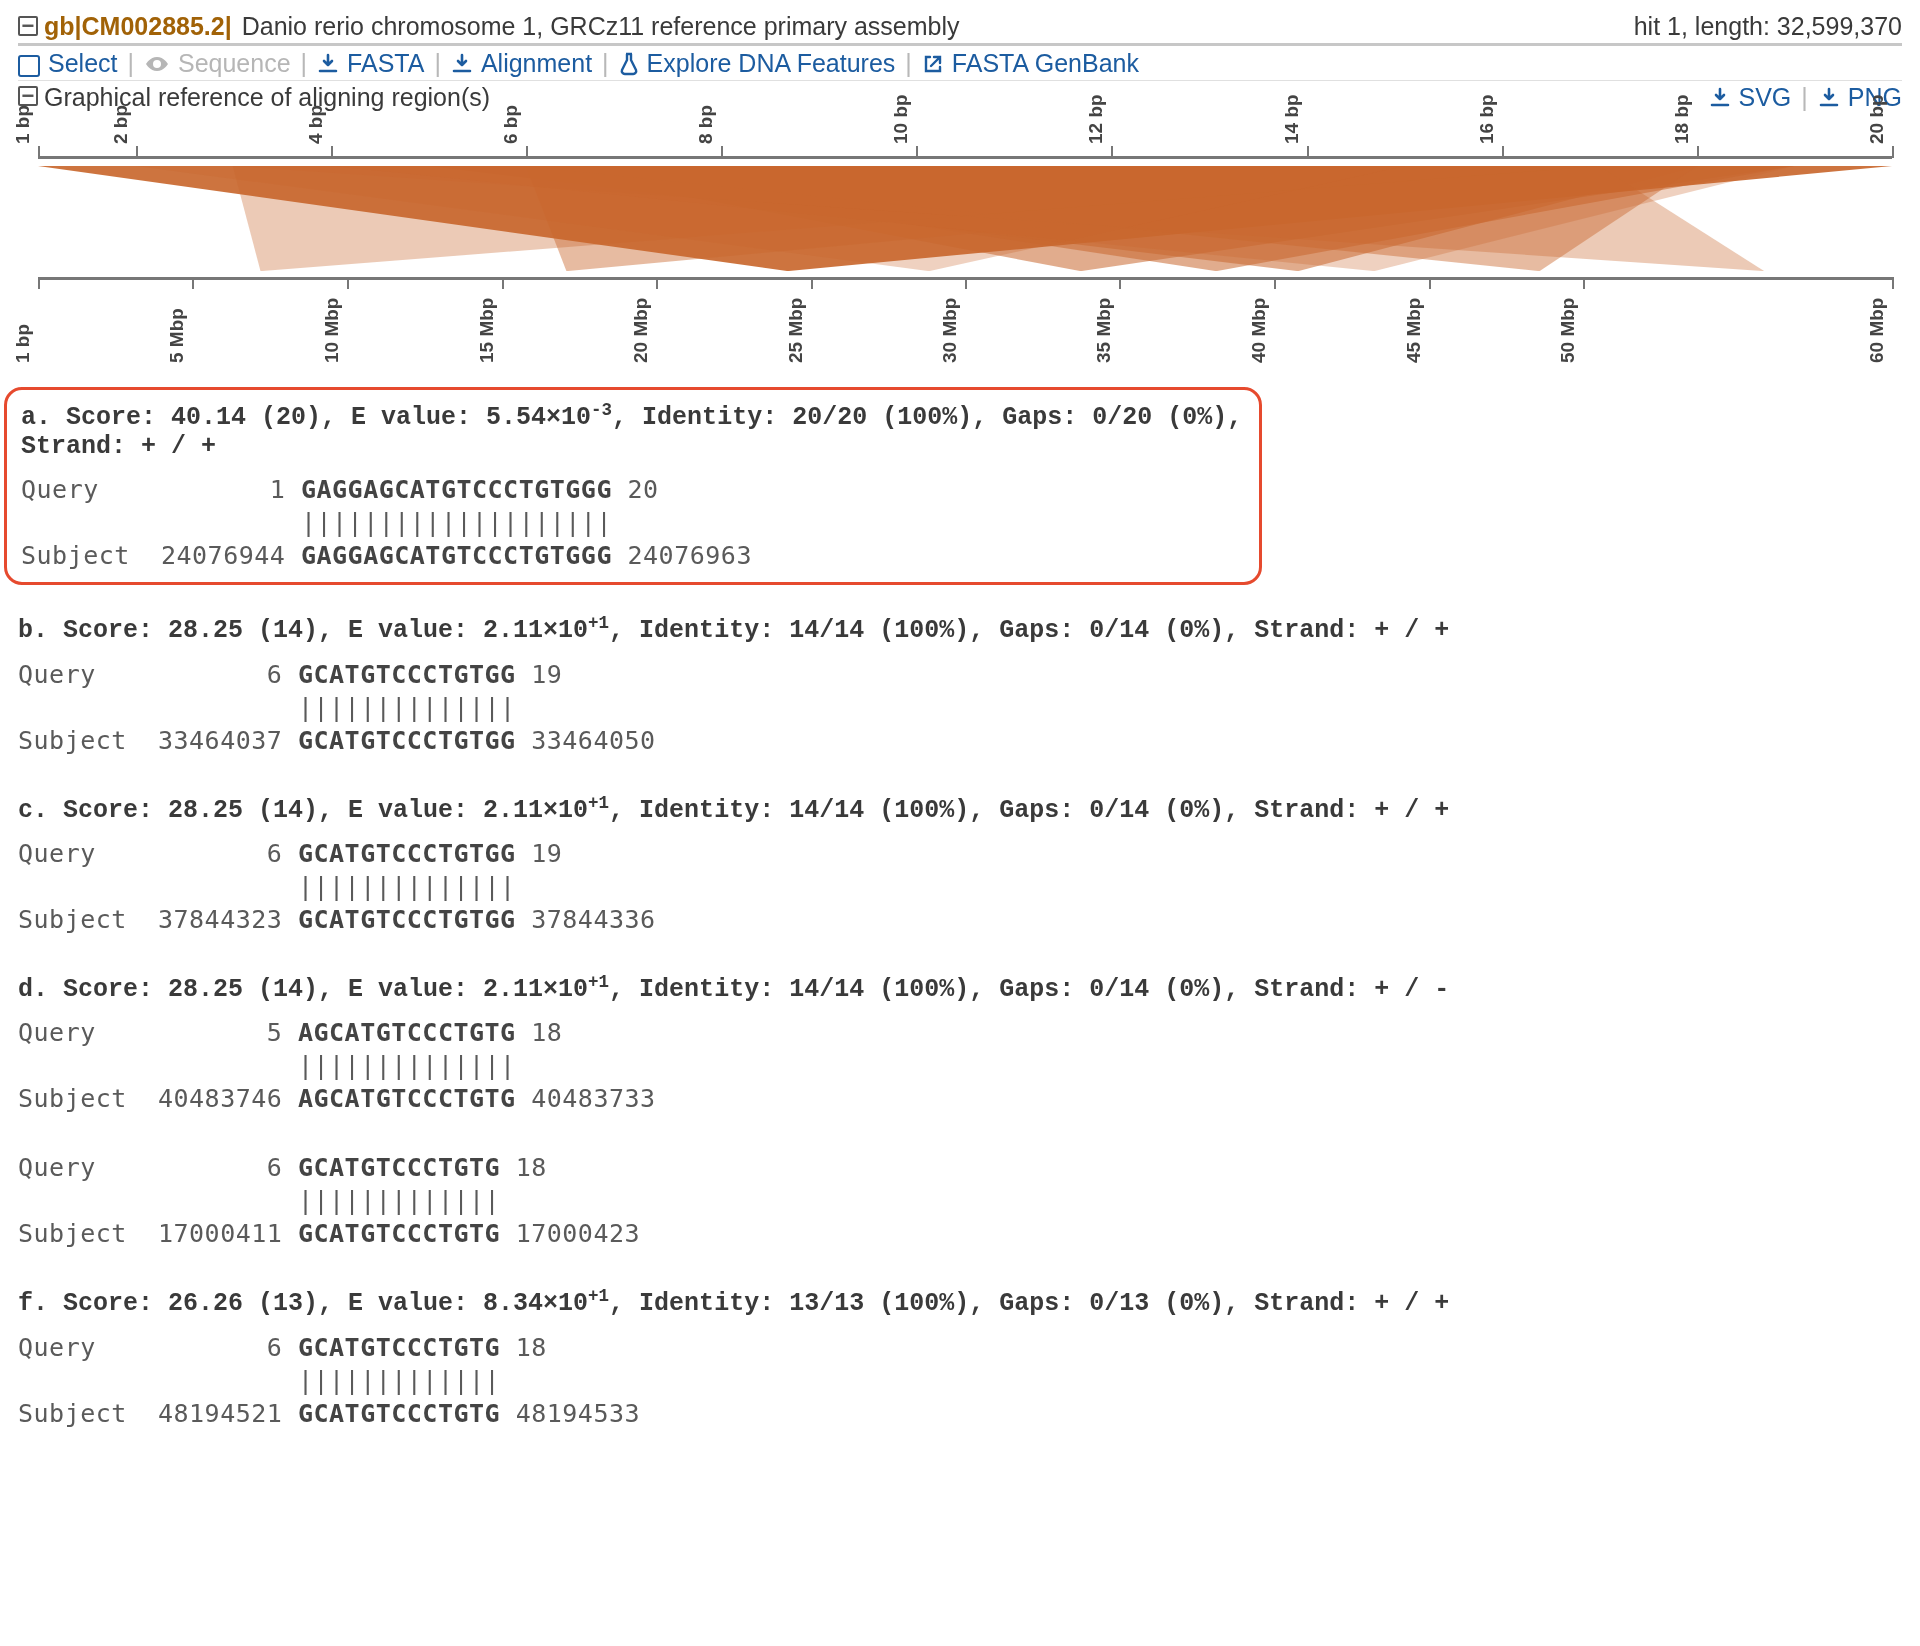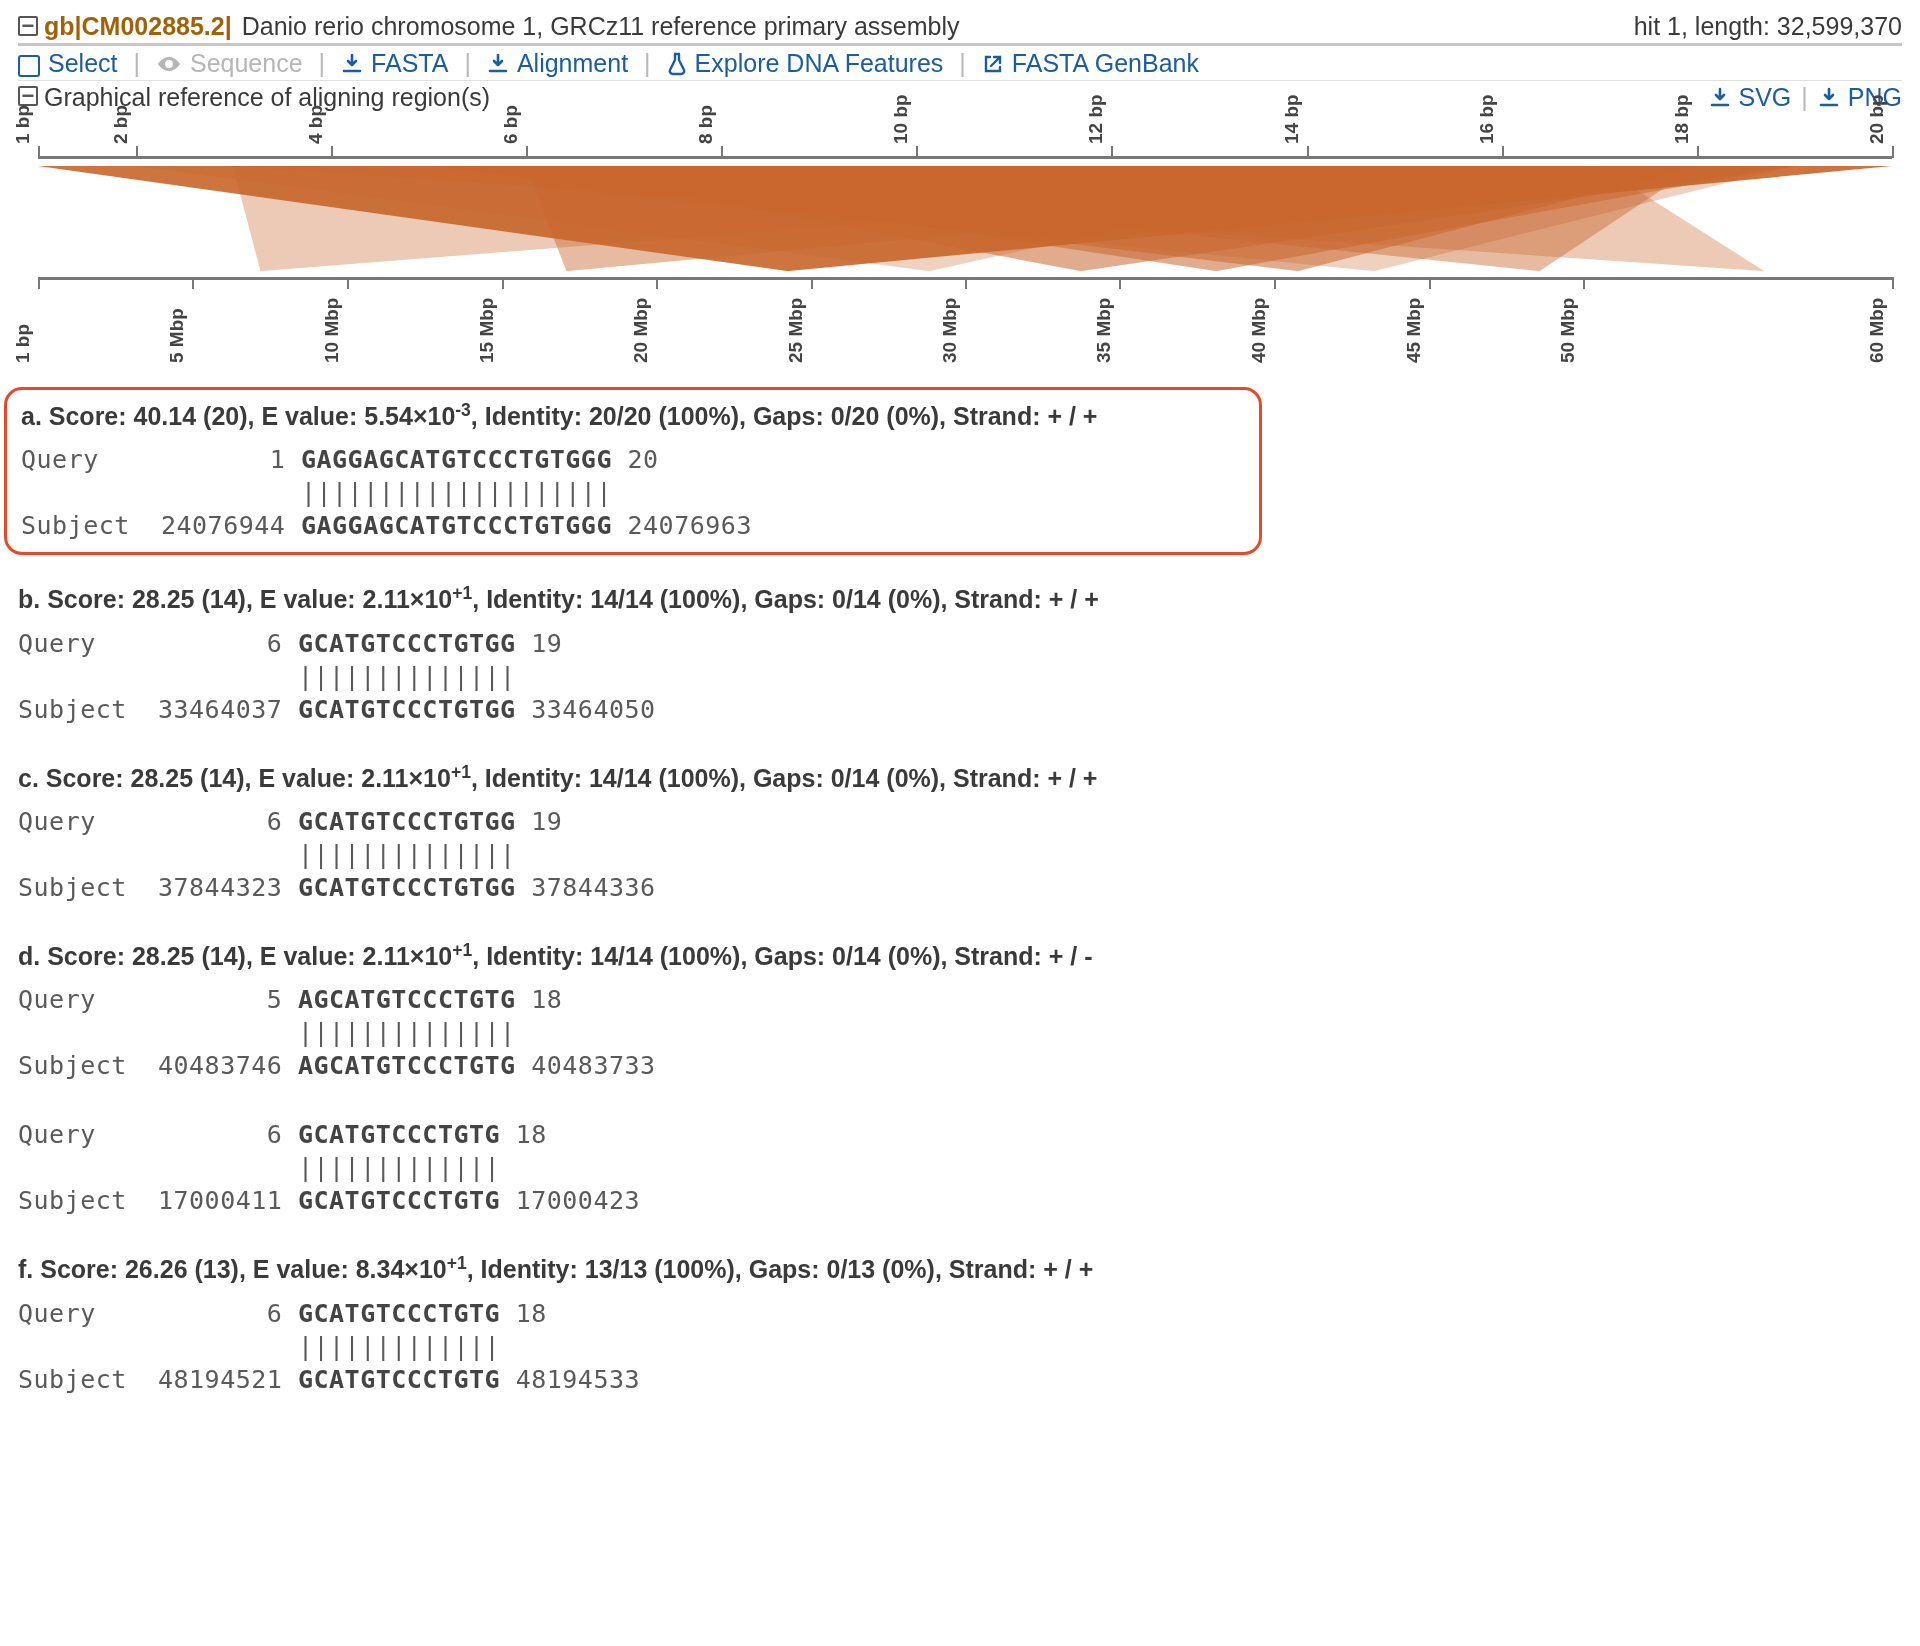--- a/index.html
+++ b/index.html
@@ -39,21 +39,21 @@
     cursor: pointer;
     position: relative;
     top: -2px;
   }
   .gb-id { font-weight: 700; color: #a16207; white-space: nowrap; }
   .title-text { color: #3a3a3a; margin-left: 4px; }
   .hit-info { color: #3a3a3a; white-space: nowrap; }
   .toolbar {
     display: flex;
     align-items: center;
-    gap: 16px;
+    gap: 10px;
     padding: 3px 0 2px 0;
     border-bottom: 1px solid #e0e0e0;
     flex-wrap: wrap;
   }
   .sep { color: #b8b8b8; font-weight: 400; }
   .tb-link {
     color: #1c5ca0;
     display: inline-flex;
     align-items: center;
     gap: 8px;
@@ -122,20 +122,21 @@
     border-radius: 18px;
     padding: 10px 14px 10px 14px;
     margin-left: -14px;
     margin-right: 640px;
     margin-bottom: 28px;
   }
   .align-header {
     font-weight: 700;
     color: #3a3a3a;
     margin-bottom: 12px;
+    font-family: Liberation Mono, monospace;
   }
   .mono {
     font-family: "Menlo", "Consolas", monospace;
     font-size: 25px;
     color: #5a5a5a;
     white-space: pre;
     line-height: 1.32;
     letter-spacing: 0.5px;
   }
   .mono .seq { font-weight: 700; color: #444; }

